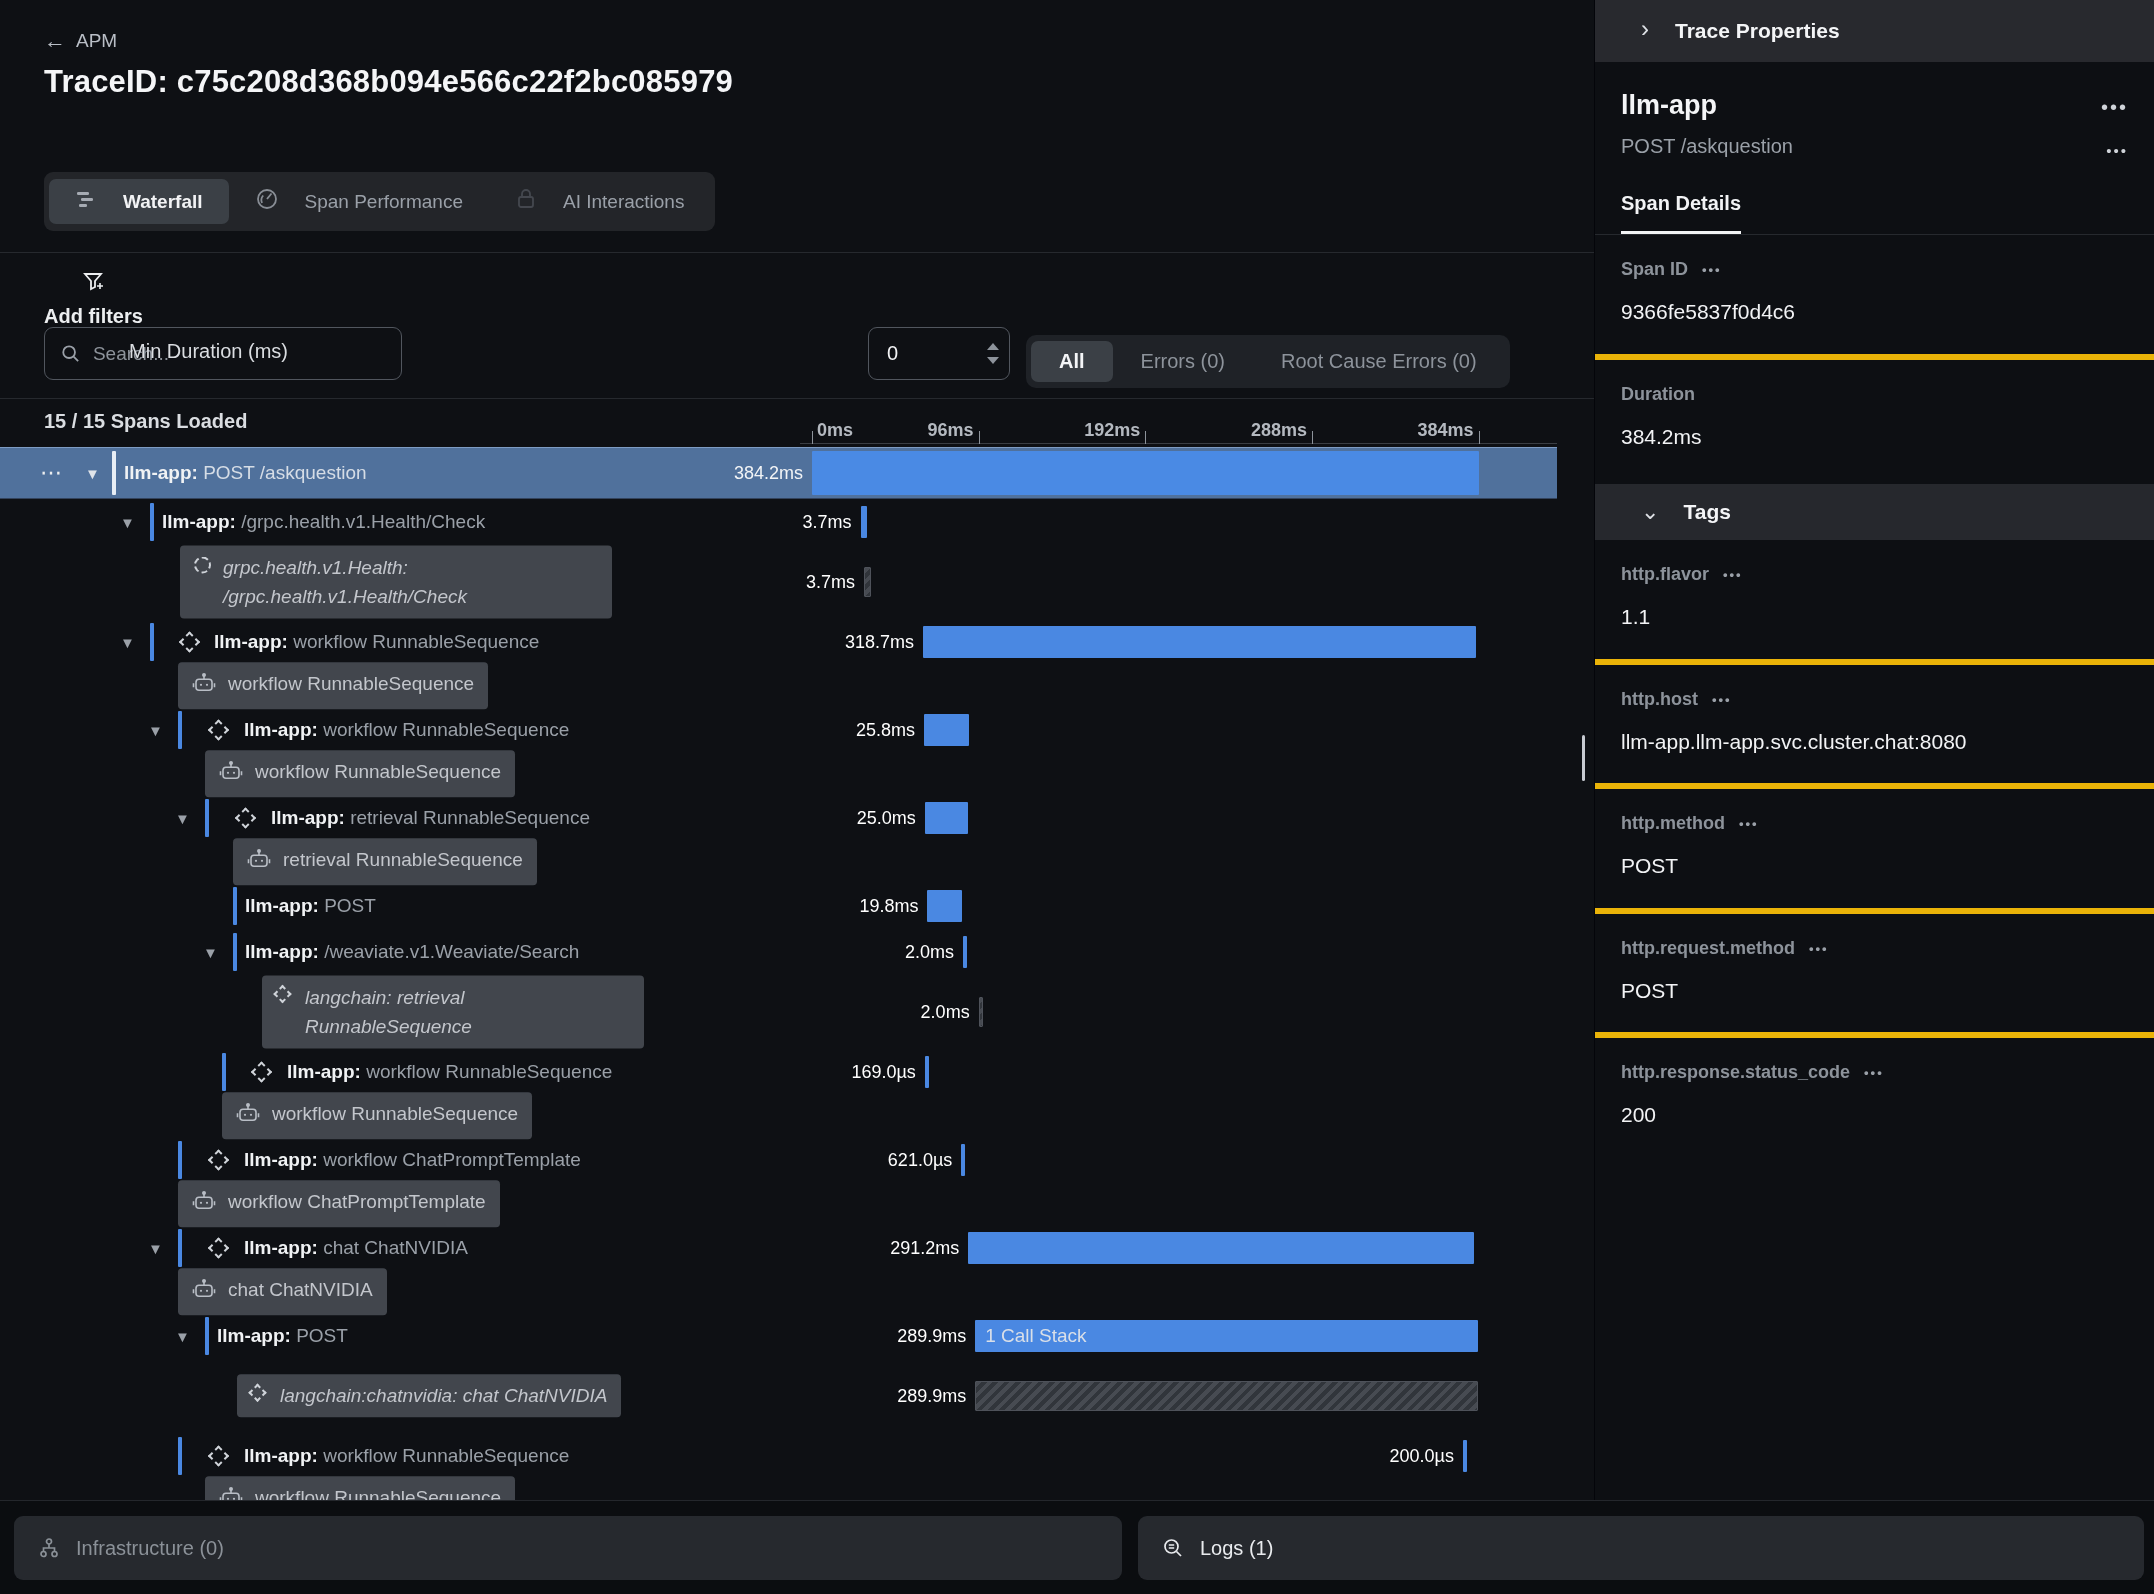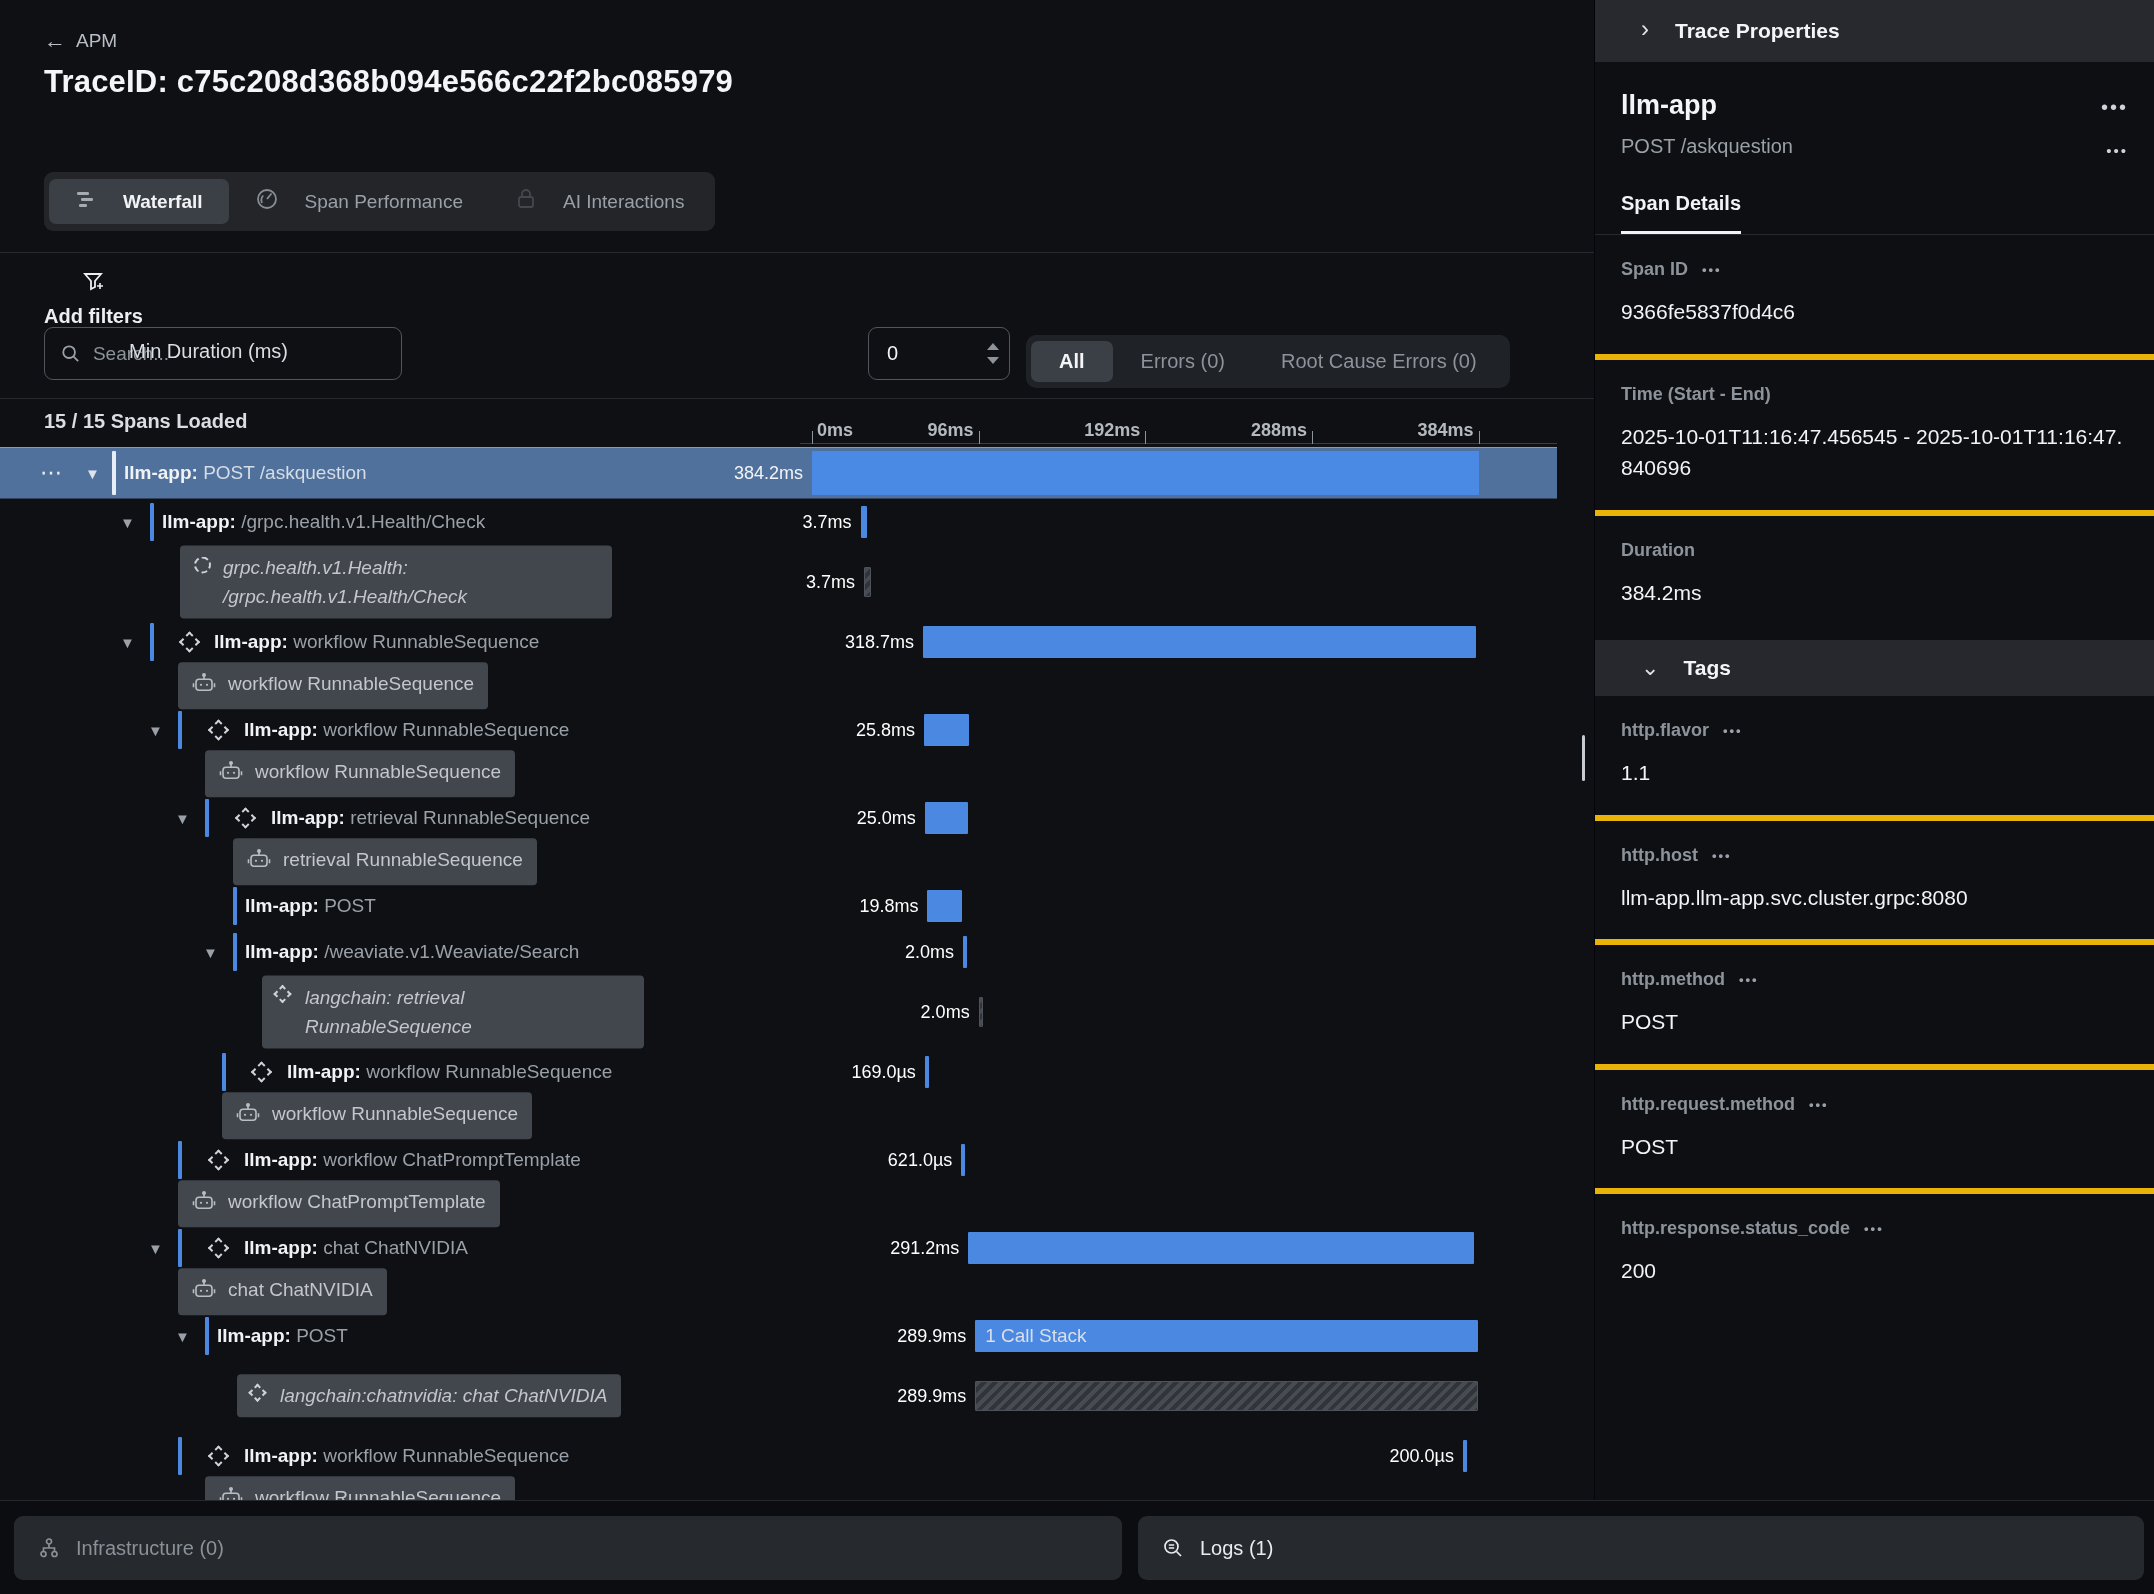--- a/index.html
+++ b/index.html
@@ -408,26 +408,20 @@
   <div id="fields">
       <div class="field">
         <div class="flabel">
           <span>Span ID</span>
           <span class="fdots">•••</span>
         </div>
         <div class="fvalue">9366fe5837f0d4c6</div>
       </div>
       <div class="field">
         <div class="flabel">
-          <span>Time (Start - End)</span>
-        </div>
-        <div class="fvalue">2025-10-01T11:16:47.456545 - 2025-10-01T11:16:47.840696</div>
-      </div>
-      <div class="field">
-        <div class="flabel">
           <span>Duration</span>
         </div>
         <div class="fvalue">384.2ms</div>
       </div>
     </div>
   <div class="tags-header">
     <span class="tchev">⌄</span>
     <span class="ttitle">Tags</span>
   </div>
   <div id="tags">
@@ -436,21 +430,21 @@
           <span>http.flavor</span>
           <span class="fdots">•••</span>
         </div>
         <div class="fvalue">1.1</div>
       </div>
       <div class="field">
         <div class="flabel">
           <span>http.host</span>
           <span class="fdots">•••</span>
         </div>
-        <div class="fvalue">llm-app.llm-app.svc.cluster.grpc:8080</div>
+        <div class="fvalue">llm-app.llm-app.svc.cluster.chat:8080</div>
       </div>
       <div class="field">
         <div class="flabel">
           <span>http.method</span>
           <span class="fdots">•••</span>
         </div>
         <div class="fvalue">POST</div>
       </div>
       <div class="field">
         <div class="flabel">

